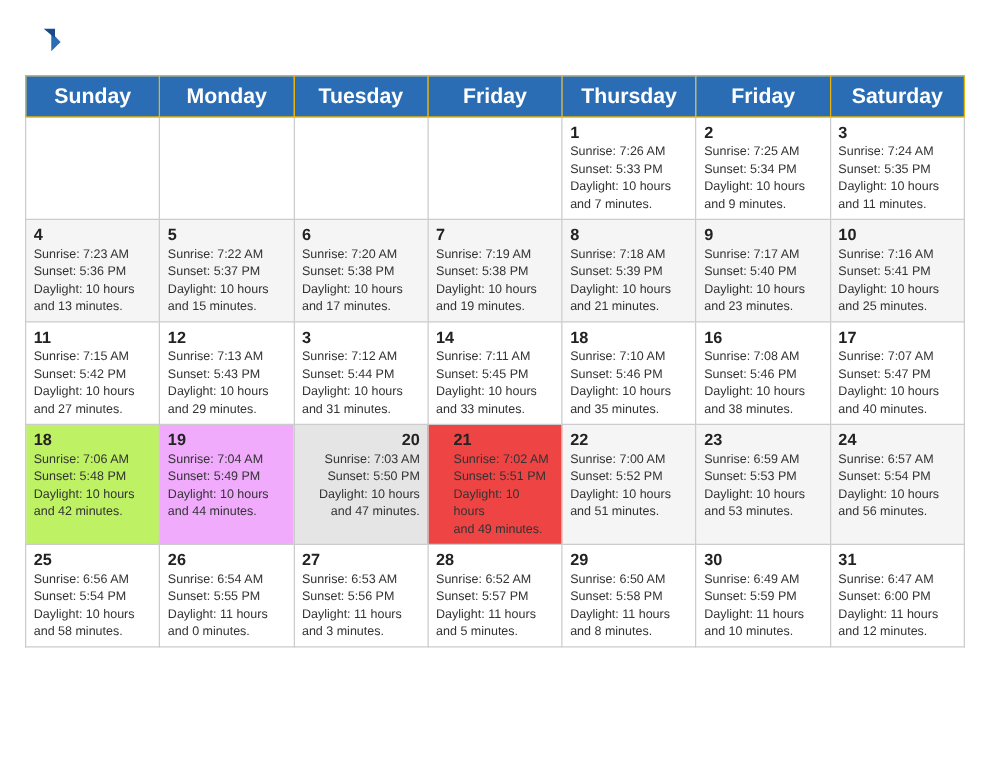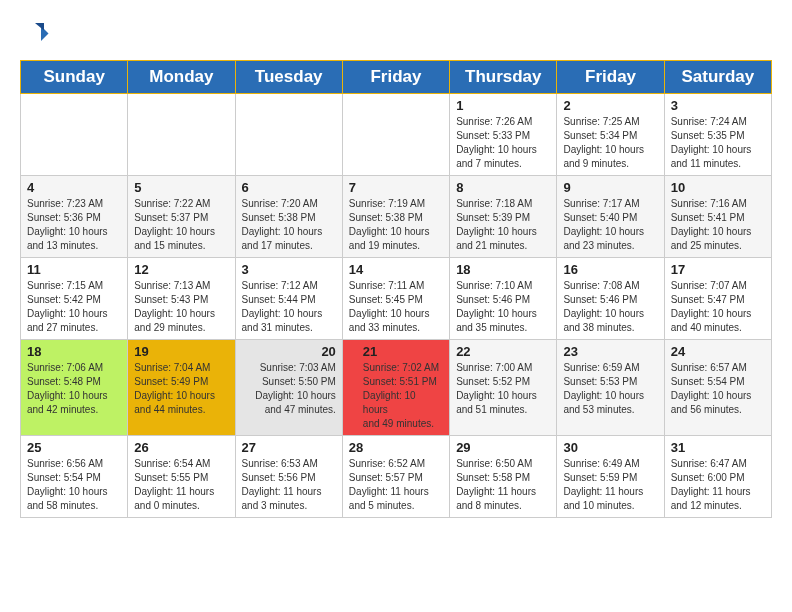--- a/index.html
+++ b/index.html
@@ -196,21 +196,21 @@
         <td>
           <span class="day-number">17</span>
           <div class="day-info">Sunrise: 7:07 AM<br>Sunset: 5:47 PM<br>Daylight: 10 hours<br>and 40 minutes.</div>
         </td>
       </tr>
       <tr>
         <td style="background-color: #bef264;">
           <span class="day-number">18</span>
           <div class="day-info">Sunrise: 7:06 AM<br>Sunset: 5:48 PM<br>Daylight: 10 hours<br>and 42 minutes.</div>
         </td>
-        <td style="background-color: #eab308;">
+        <td style="background-color: #f0abfc;">
           <span class="day-number">19</span>
           <div class="day-info">Sunrise: 7:04 AM<br>Sunset: 5:49 PM<br>Daylight: 10 hours<br>and 44 minutes.</div>
         </td>
         <td style="background-color: #e5e5e5; text-align: right;">
           <span class="day-number">20</span>
           <div class="day-info">Sunrise: 7:03 AM<br>Sunset: 5:50 PM<br>Daylight: 10 hours<br>and 47 minutes.</div>
         </td>
         <td style="background-color: #ef4444; padding-left: 20px;">
           <span class="day-number">21</span>
           <div class="day-info">Sunrise: 7:02 AM<br>Sunset: 5:51 PM<br>Daylight: 10 hours<br>and 49 minutes.</div>

